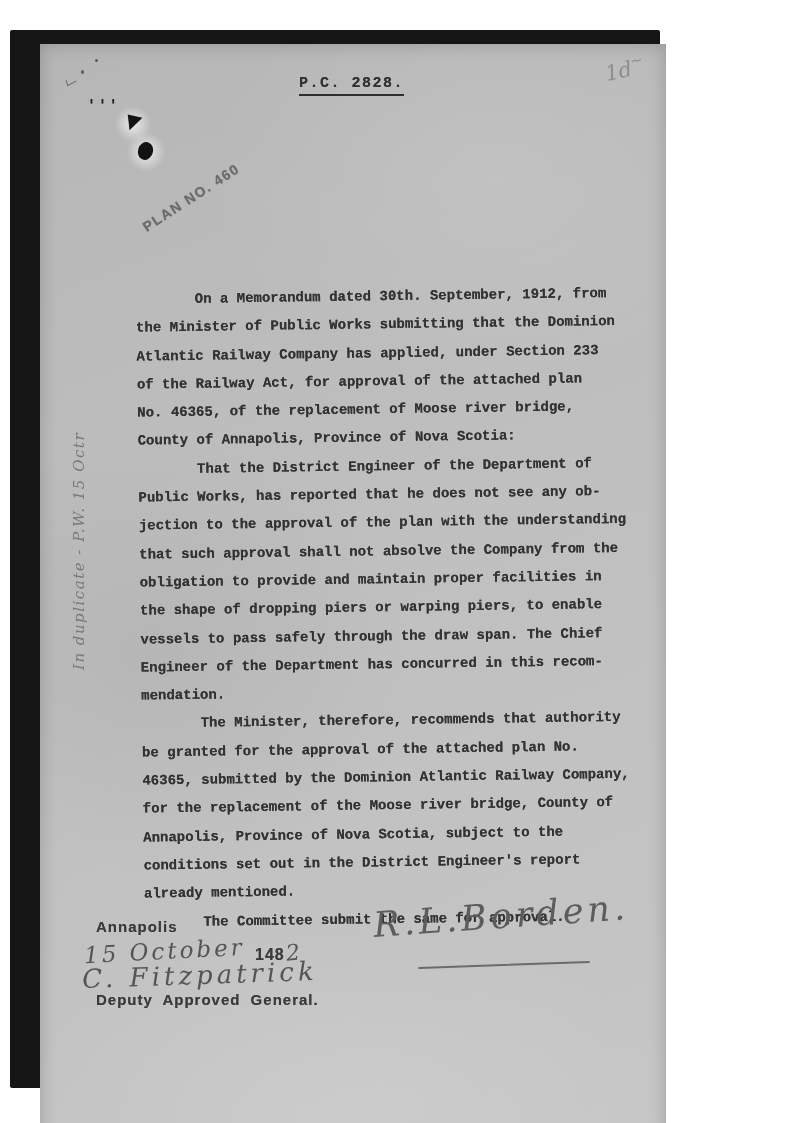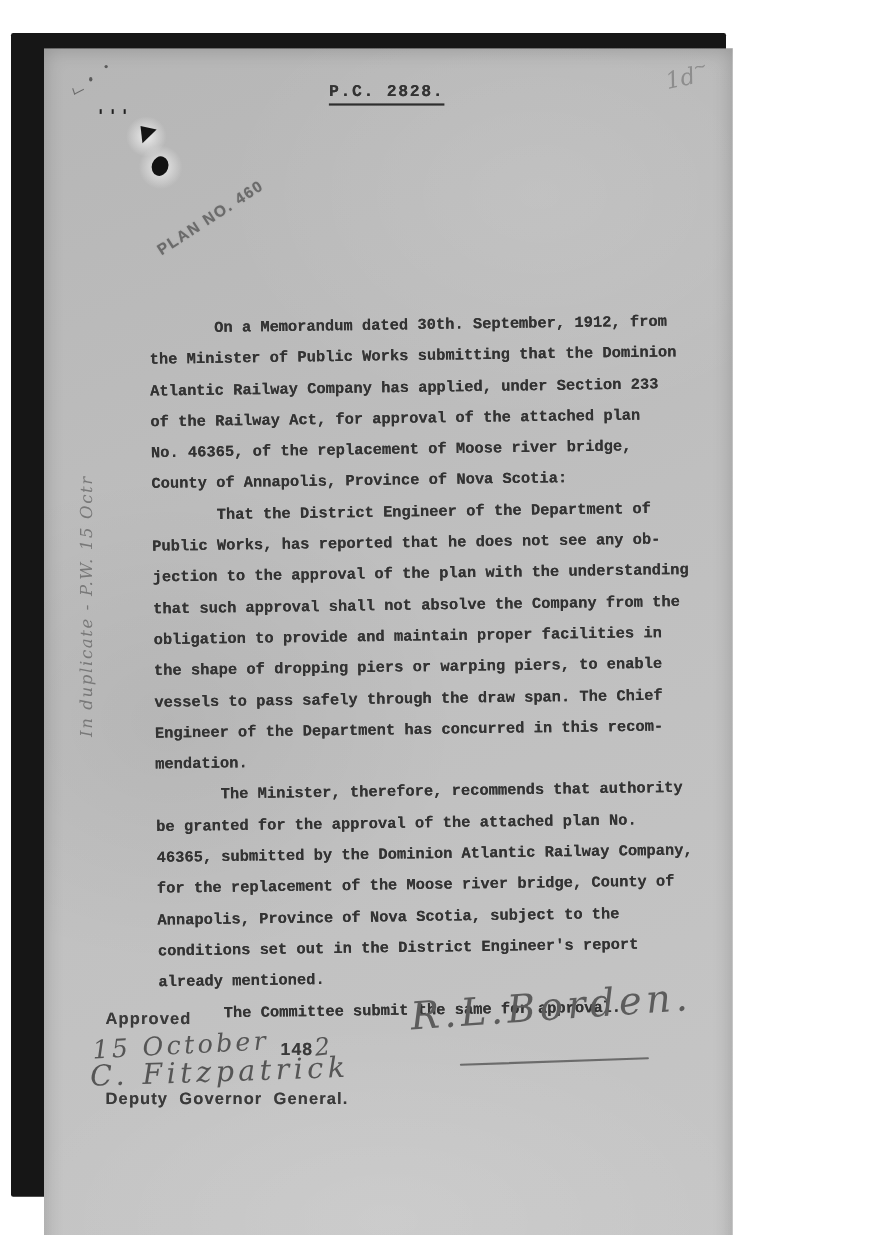--- a/index.html
+++ b/index.html
@@ -101,28 +101,28 @@
         <div class="tline typed indent">The Minister, therefore, recommends that authority</div>
         <div class="tline typed">be granted for the approval of the attached plan No.</div>
         <div class="tline typed">46365, submitted by the Dominion Atlantic Railway Company,</div>
         <div class="tline typed">for the replacement of the Moose river bridge, County of</div>
         <div class="tline typed">Annapolis, Province of Nova Scotia, subject to the</div>
         <div class="tline typed">conditions set out in the District Engineer's report</div>
         <div class="tline typed">already mentioned.</div>
         <div class="tline typed indent">The Committee submit the same for approval.</div>
       </div>
 
-      <div class="abs printed" style="left:56px;top:874px;">Approved</div>
+      <div class="abs printed" style="left:56px;top:874px;">Annapolis</div>
 
       <div class="abs hand" style="left:44px;top:894px;font-size:23px;letter-spacing:3px;transform:rotate(-3deg);">15 October</div>
       <div class="abs printed" style="left:215px;top:902px;font-size:16px;">148</div>
       <div class="abs hand" style="left:246px;top:896px;font-size:22px;transform:rotate(-6deg);">2</div>
 
       <div class="abs hand" style="left:42px;top:916px;font-size:26px;letter-spacing:4px;transform:rotate(-2deg);">C. Fitzpatrick</div>
 
-      <div class="abs printed" style="left:56px;top:947px;word-spacing:5px;">Deputy Governor General.</div>
+      <div class="abs printed" style="left:56px;top:947px;word-spacing:5px;">Deputy Approved General.</div>
 
       <div class="abs hand" style="left:333px;top:852px;font-size:35px;letter-spacing:4px;color:#5c5c5c;transform:rotate(-4deg);">R.L.Borden.</div>
       <div class="abs sig-underline" style="left:378px;top:920px;width:172px;"></div>
 
     </div>
   </div>
 </div>
 
 </body></html>

